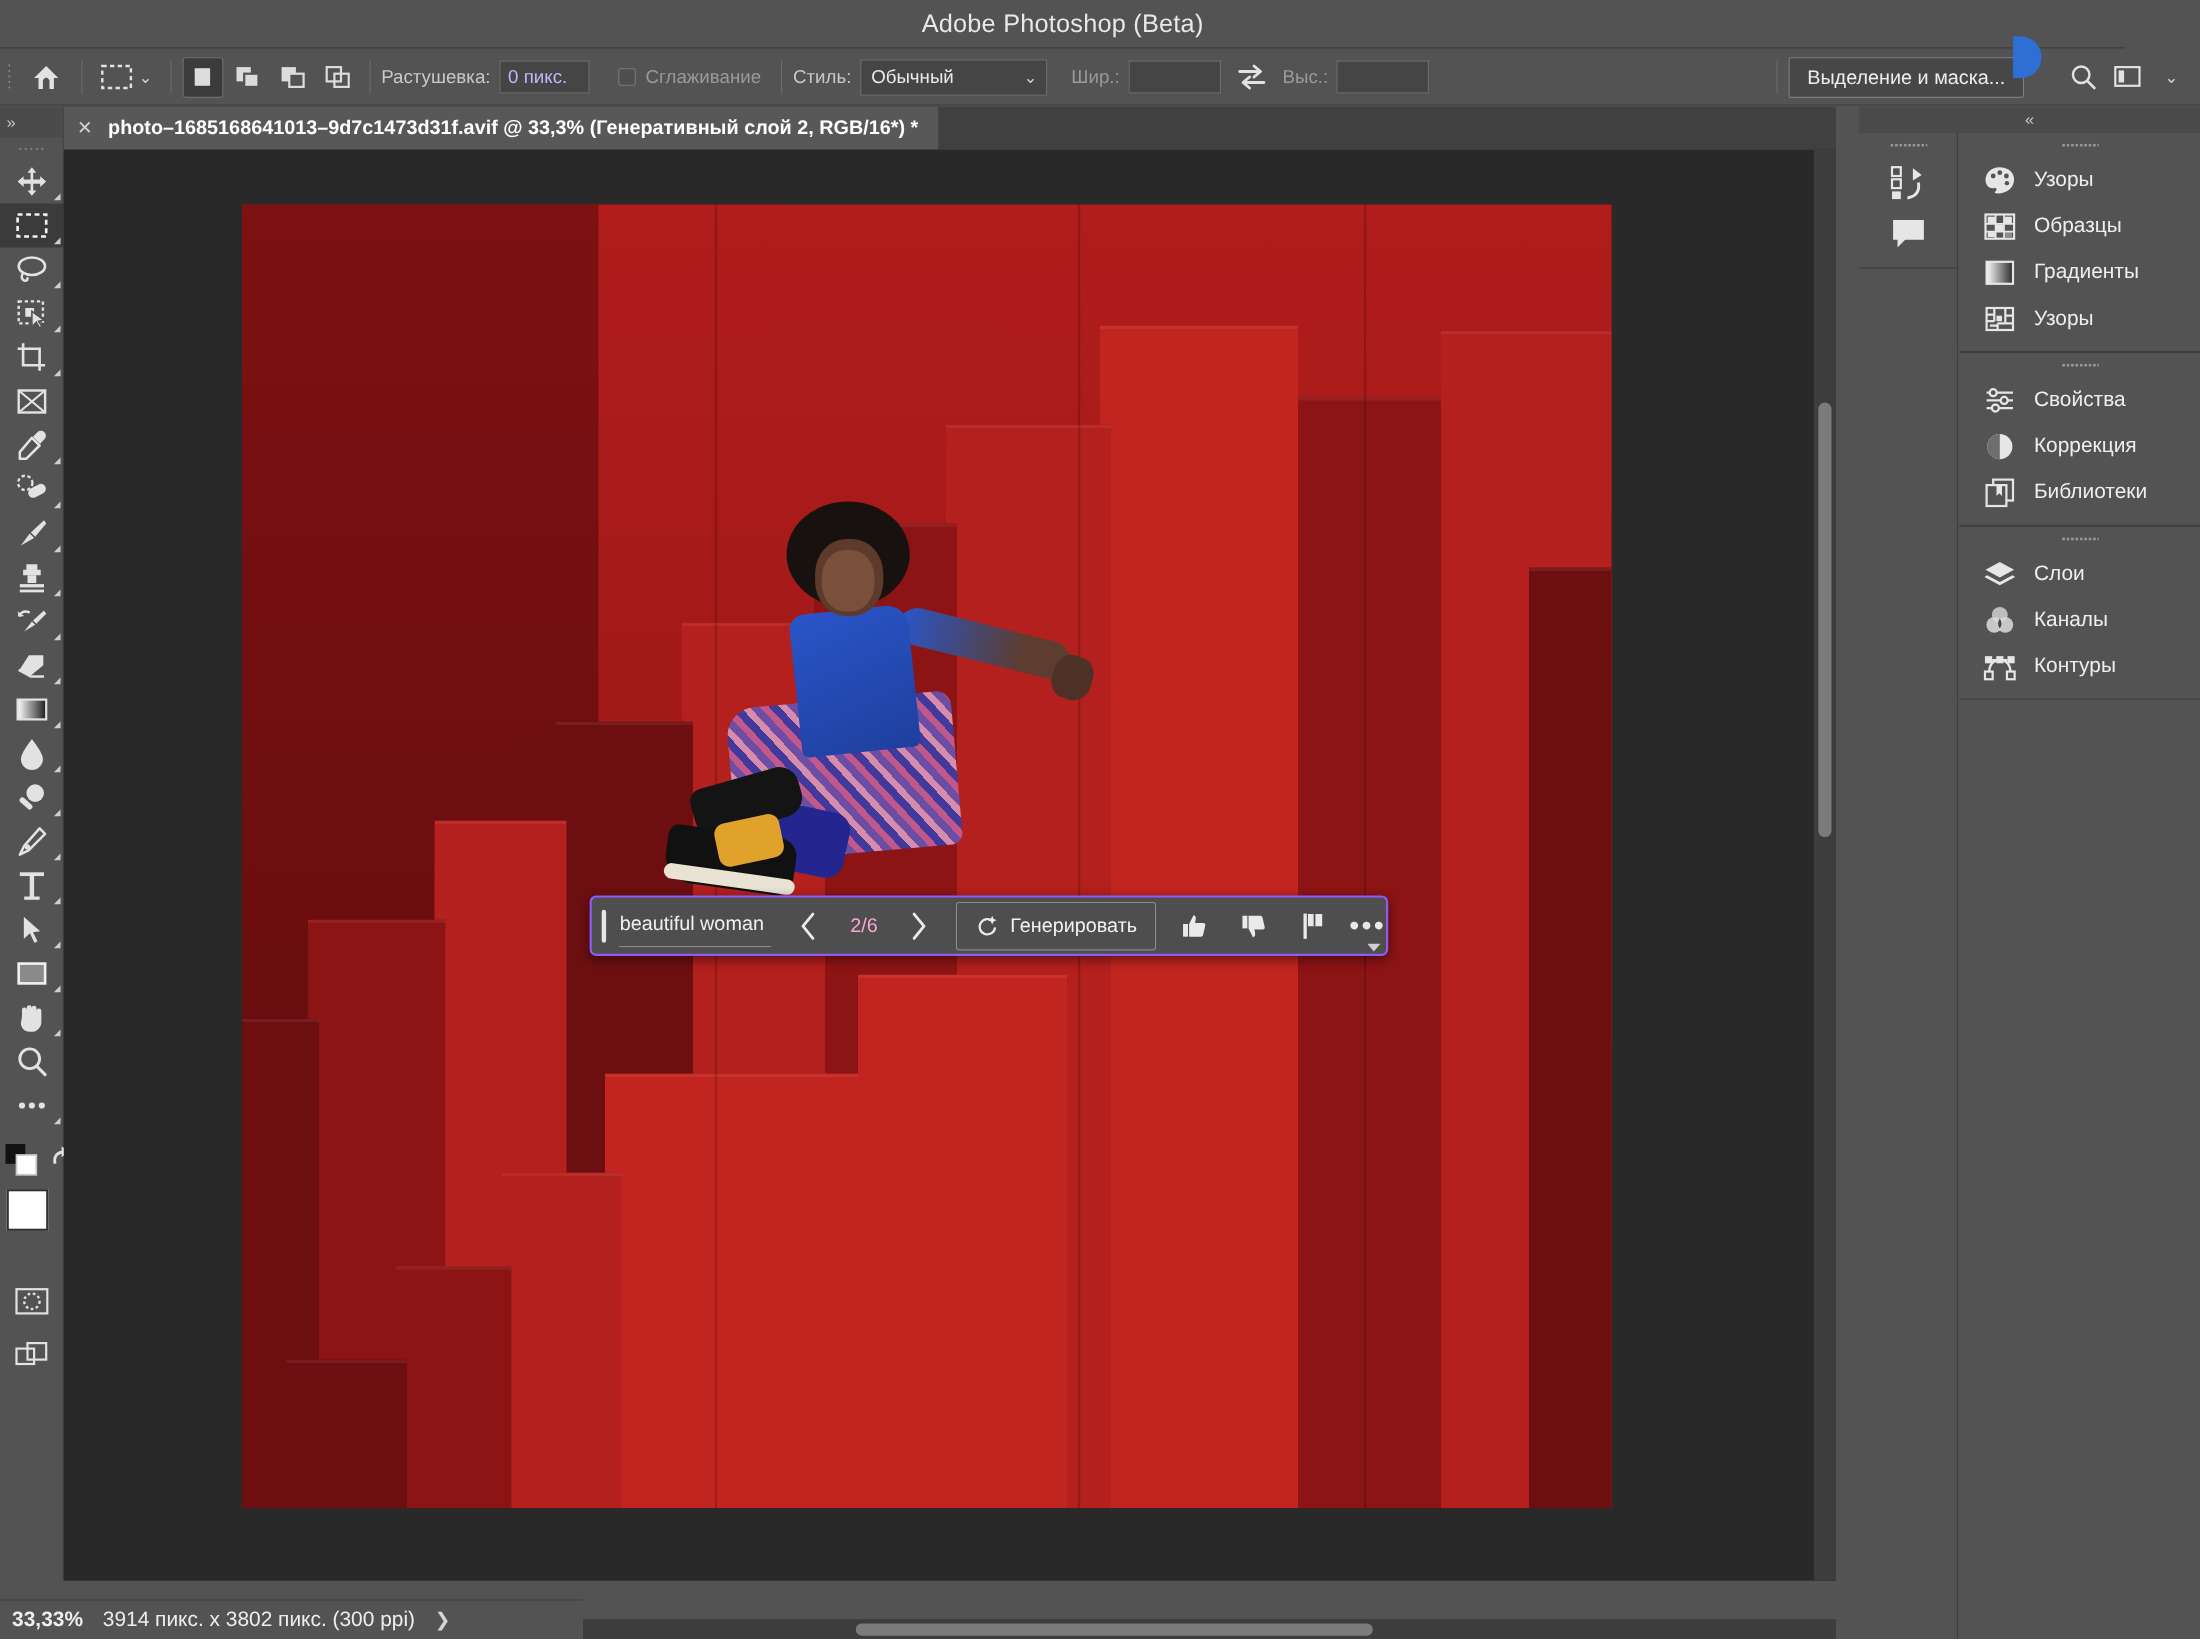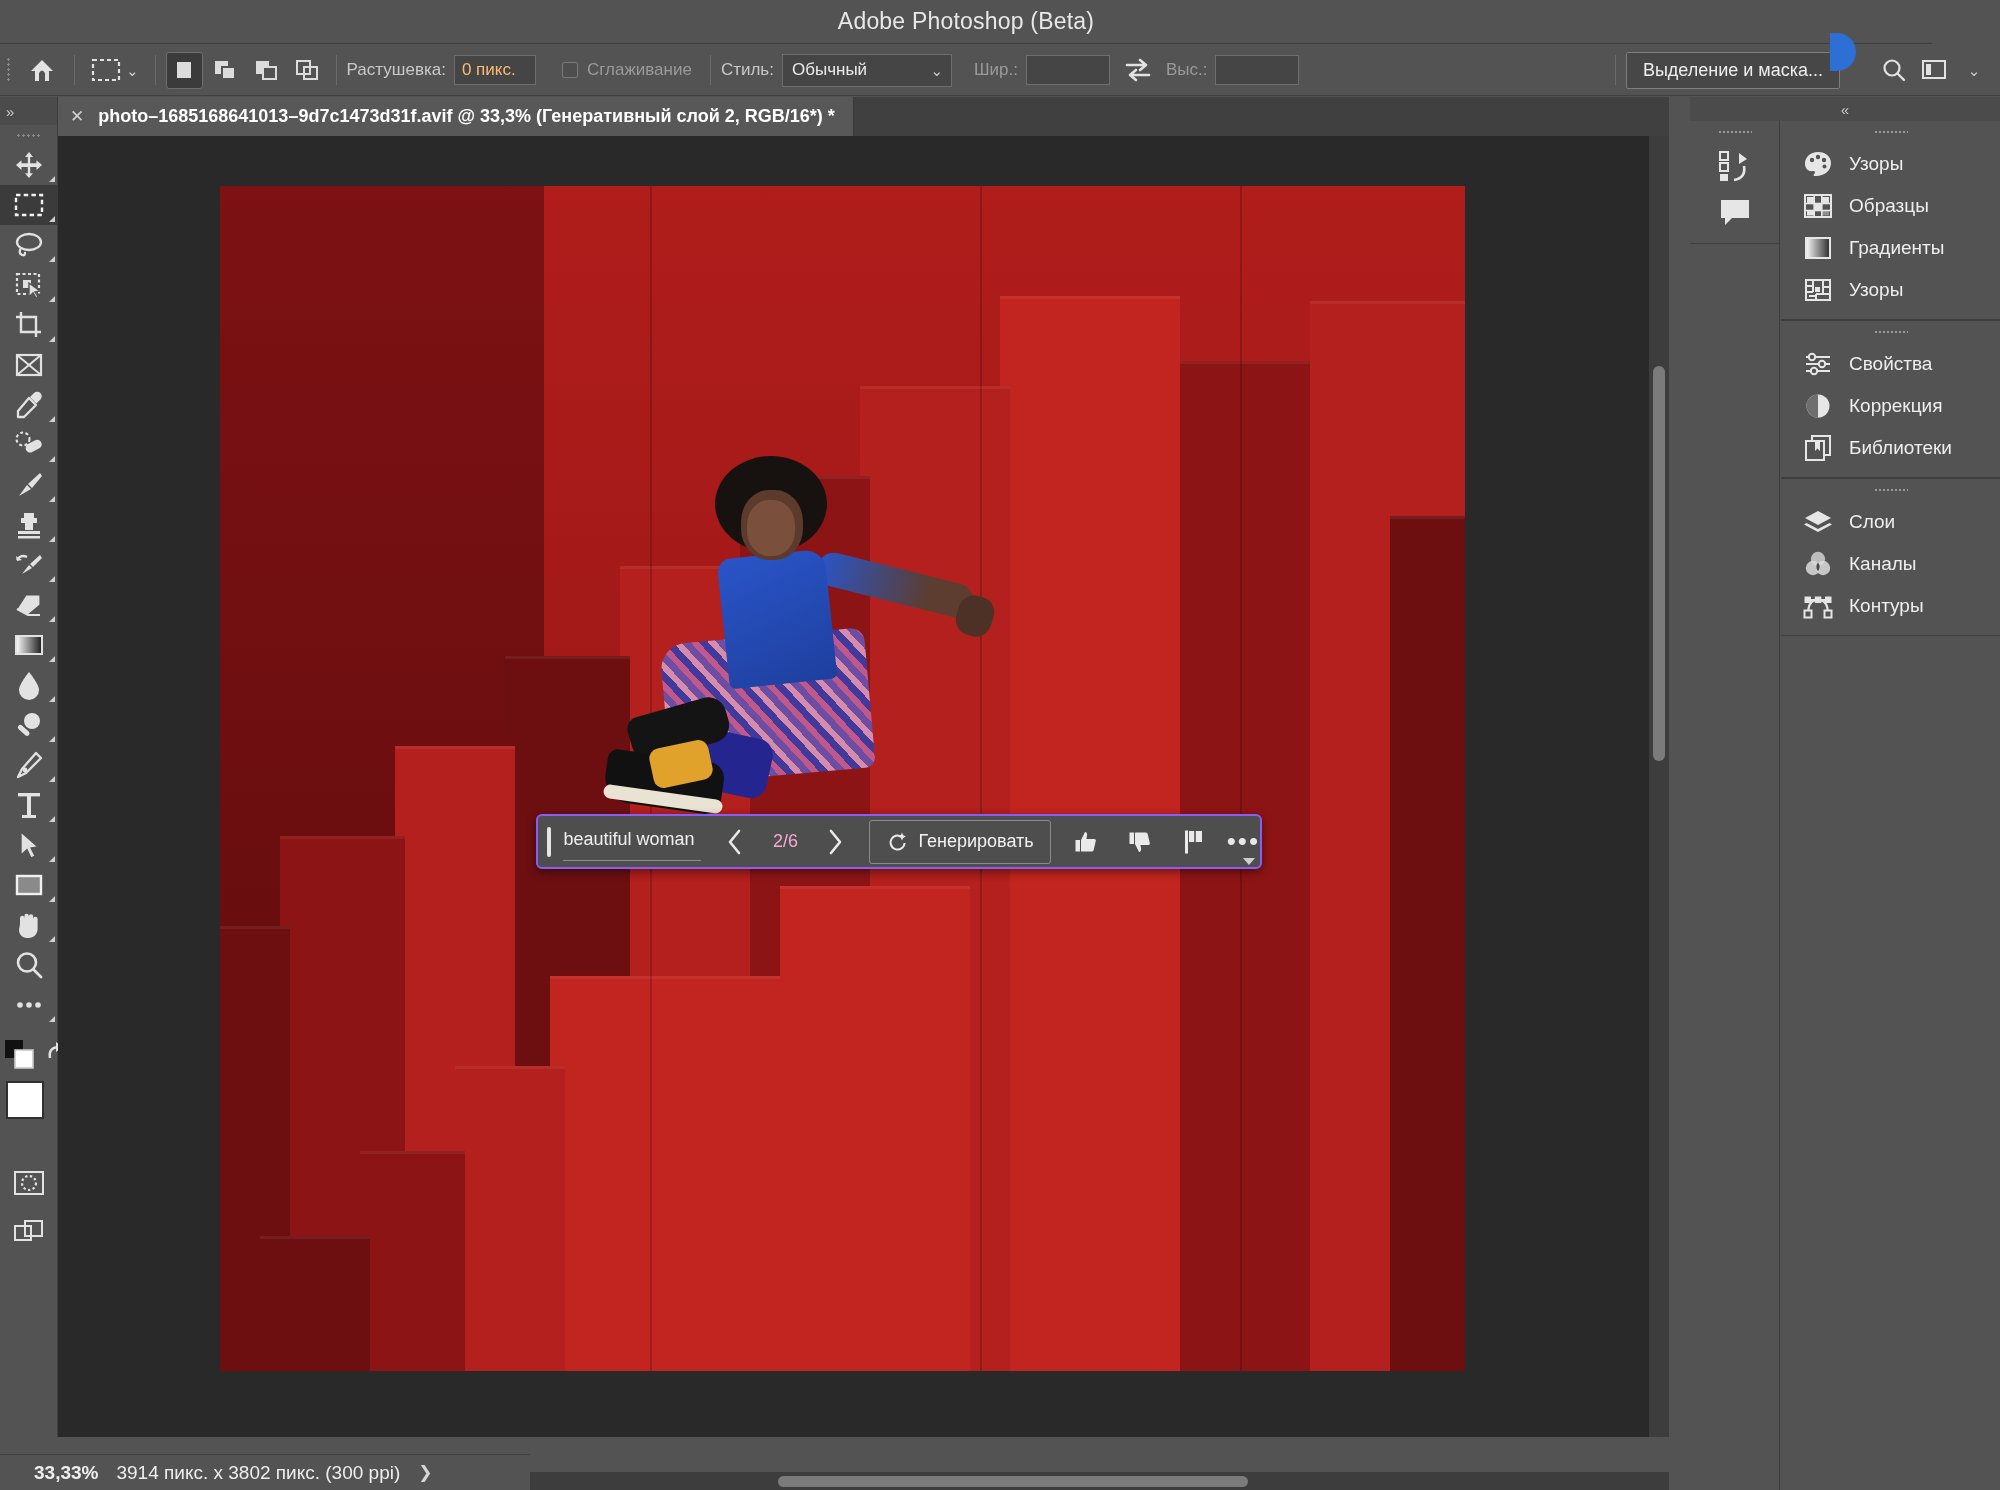--- a/index.html
+++ b/index.html
@@ -48,21 +48,21 @@
   .chev { color: #d2d2d2; font-size: 15px; line-height: 1; }
   .sel-modes { display: flex; align-items: center; gap: 4px; }
   .sel-mode {
     width: 37px; height: 37px; display: flex; align-items: center; justify-content: center;
     border-radius: 3px;
   }
   .sel-mode.active { background: #3b3b3b; border: 1px solid #6e6e6e; }
   .ob-label { color: #c9c9c9; font-size: 17px; margin-right: 8px; white-space: nowrap; }
   .ob-label.dim { color: #9a9a9a; }
   .ob-input {
-    background: #454545; border: 1px solid #6e6e6e; color: #fdba74;
+    background: #454545; border: 1px solid #6e6e6e; color: #c4b5fd;
     font-size: 17px; height: 30px; padding: 0 7px; display: flex; align-items: center;
     font-family: "Liberation Sans", sans-serif;
   }
   .ob-input.w-feather { width: 82px; }
   .ob-input.w-num { width: 84px; color: #cfcfcf; }
   .ob-check {
     width: 16px; height: 16px; border: 1px solid #7a7a7a; border-radius: 2px;
     background: #4e4e4e; margin-right: 9px;
   }
   .ob-select {
@@ -253,21 +253,21 @@
     background-size: 4px 4px;
   }
   .pgroup { border-top: 1px solid #3f3f3f; border-bottom: 1px solid #3f3f3f; padding-bottom: 8px; }
   .pitem {
     height: 42px; display: flex; align-items: center; gap: 16px; padding-left: 22px;
   }
   .pitem .plabel { color: #eeeeee; font-size: 19px; white-space: nowrap; }
   .rail-narrow .pitem { justify-content: center; padding-left: 0; height: 46px; }
   .statusrow {
     position: absolute; left: 0; bottom: 0; width: 530px; height: 36px;
-    background: #535353; display: flex; align-items: center; gap: 18px; padding-left: 34px;
+    background: #535353; display: flex; align-items: center; gap: 18px; padding-left: 11px;
     border-top: 1px solid #3f3f3f;
   }
   .statusrow .zoom { color: #eeeeee; font-size: 19px; font-weight: bold; }
   .statusrow .dims { color: #eeeeee; font-size: 19px; }
   .statusrow .arrow { color: #d6d6d6; font-size: 17px; }
   svg { display: block; }
 </style>
 </head>
 <body>
 

